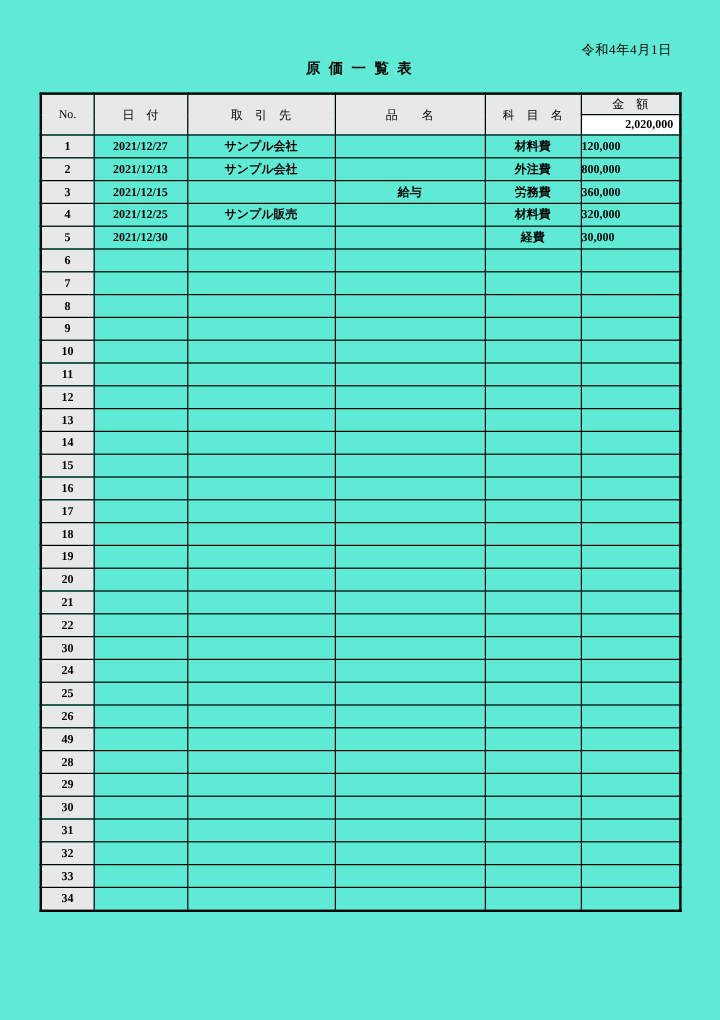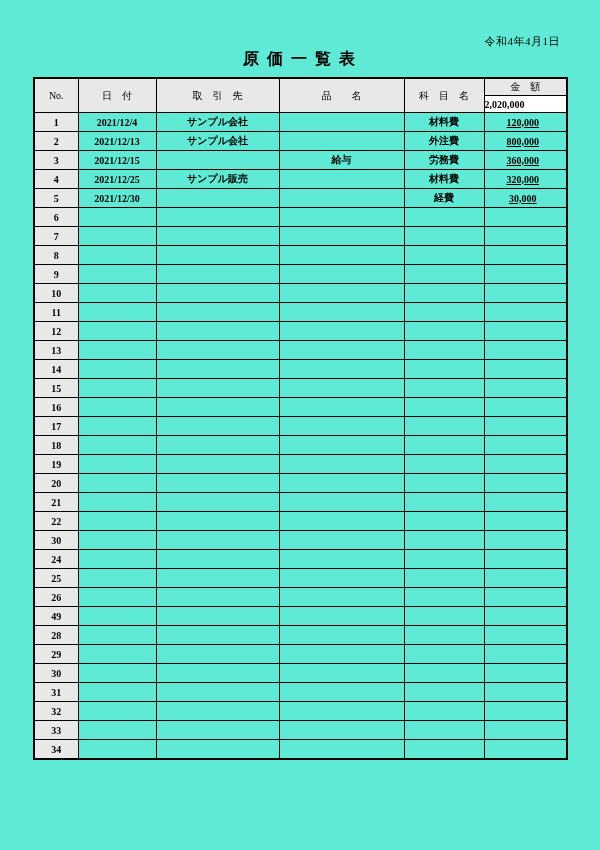--- a/index.html
+++ b/index.html
@@ -19,21 +19,21 @@
     position: absolute;
     top: 34px; right: 40px;
     font-size: 11px;
     letter-spacing: 0.5px;
   }
   .doc-title {
     position: absolute;
     top: 49px; left: 0;
     width: 600px;
     text-align: center;
-    font-size: 16px;
+    font-size: 12px;
     font-weight: bold;
     letter-spacing: 2px;
   }
   table.cost-table {
     position: absolute;
     left: 33px; top: 77px;
     width: 533px;
     border-collapse: collapse;
     table-layout: fixed;
     border: 2px solid #000;
@@ -48,37 +48,36 @@
   }
   .cost-table thead th {
     background: #e8e8e8;
     font-weight: normal;
     text-align: center;
     height: 16px;
   }
   .cost-table thead td.total-cell {
     background: #ffffff;
     font-weight: bold;
-    text-align: left;
+    text-align: right;
     padding-right: 5px;
     height: 16px;
   }
   .cost-table tbody td { height: 18px; font-weight: bold; }
   .cost-table tbody td.num {
     background: #e8e8e8;
     text-align: center;
   }
   .cost-table tbody td.date,
   .cost-table tbody td.vendor,
   .cost-table tbody td.item,
   .cost-table tbody td.account { text-align: center; }
   .cost-table tbody td.amount {
-    text-align: center;
+    text-align: left;
     padding-right: 5px;
-    text-decoration: underline;
   }
 </style>
 </head>
 <body>
 
 <div class="page">
 
   <div class="doc-date">令和4年4月1日</div>
 
   <div class="doc-title">原 価 一 覧 表</div>
@@ -101,21 +100,21 @@
         <th rowspan="2">科　目　名</th>
         <th>金　額</th>
       </tr>
       <tr>
         <td class="total-cell">2,020,000</td>
       </tr>
     </thead>
     <tbody>
         <tr>
           <td class="num">1</td>
-          <td class="date">2021/12/4</td>
+          <td class="date">2021/12/27</td>
           <td class="vendor">サンプル会社</td>
           <td class="item"></td>
           <td class="account">材料費</td>
           <td class="amount">120,000</td>
         </tr>
         <tr>
           <td class="num">2</td>
           <td class="date">2021/12/13</td>
           <td class="vendor">サンプル会社</td>
           <td class="item"></td>

